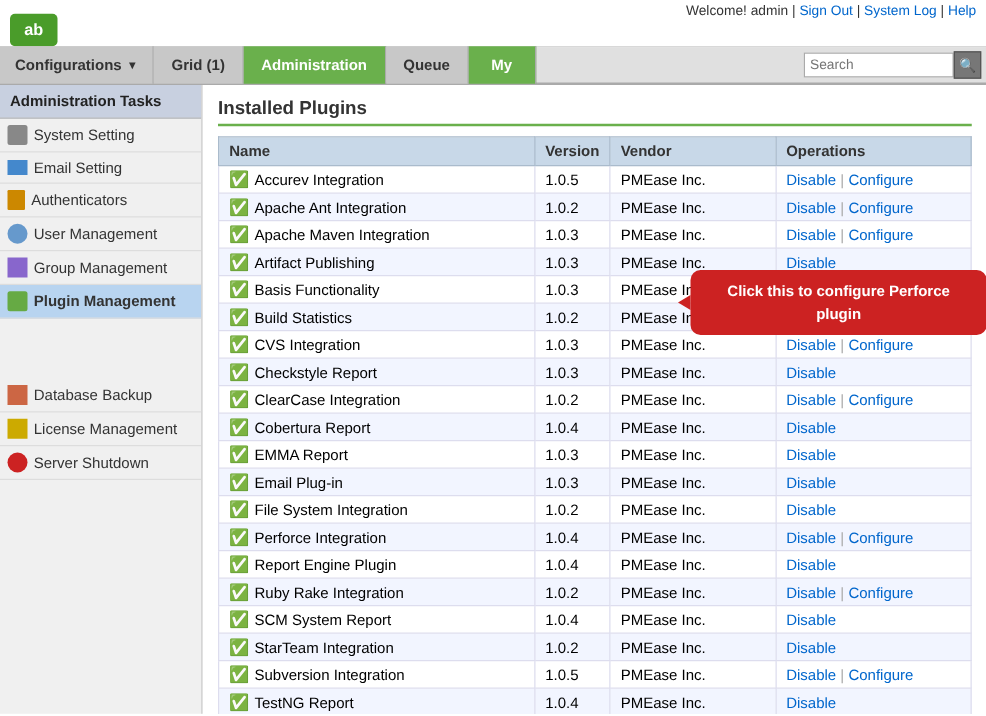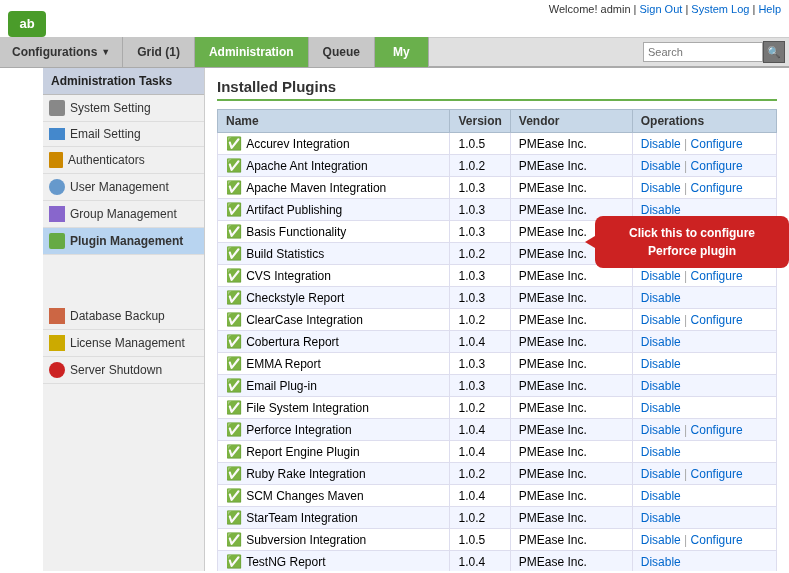--- a/index.html
+++ b/index.html
@@ -42,21 +42,21 @@
   </div>
   <div style="padding:0 18px;height:30px;line-height:30px;font-size:12px;font-weight:bold;color:white;cursor:pointer;background:#6ab04c;border-right:1px solid #aaa;">
     <span>My</span>
   </div>
   <div style="margin-left:auto;display:flex;align-items:center;padding-right:4px;">
     <input type="text" style="width: 120px; height: 20px; font-size: 11px; border: 1px solid rgb(170, 170, 170); padding: 2px 4px;" placeholder="Search">
     <button style="width:22px;height:22px;background:#777;border:1px solid #555;cursor:pointer;color:white;font-size:11px;display:flex;align-items:center;justify-content:center;">🔍</button>
   </div>
 </div>
 
-<div style="display:flex;height:503px;padding-left:43px;">
+<div style="display:flex;height:503px;">
 
   <div style="width:162px;background:#f0f0f0;border-right:1px solid #ccc;flex-shrink:0;overflow-y:auto;">
     <div style="background:#c8d0e0;padding:6px 8px;font-weight:bold;font-size:12px;color:#222;border-bottom:1px solid #bbb;">Administration Tasks</div>
 
     <div style="display:flex;align-items:center;padding:5px 6px;cursor:pointer;border-bottom:1px solid #ddd;font-size:12px;color:#333;">
       <div style="width:16px;height:16px;margin-right:5px;background:#888;border-radius:2px;flex-shrink:0;"></div>
       <span>System Setting</span>
     </div>
     <div style="display:flex;align-items:center;padding:5px 6px;cursor:pointer;border-bottom:1px solid #ddd;font-size:12px;color:#333;">
       <div style="width:16px;height:12px;margin-right:5px;background:#4488cc;flex-shrink:0;"></div>
@@ -200,21 +200,21 @@
             <td style="padding: 3px 8px; border: 1px solid rgb(221, 221, 238); background: rgb(255, 255, 255);">PMEase Inc.</td>
             <td style="padding: 3px 8px; border: 1px solid rgb(221, 221, 238); background: rgb(255, 255, 255);"><a href="#" style="color: rgb(0, 102, 204); text-decoration: none;">Disable</a></td>
           </tr>
           <tr>
             <td style="padding: 3px 8px; border: 1px solid rgb(221, 221, 238); background: rgb(242, 245, 255);"><span style="color:#4a9c2a;font-size:13px;margin-right:4px;">✅</span><span>Ruby Rake Integration</span></td>
             <td style="padding: 3px 8px; border: 1px solid rgb(221, 221, 238); background: rgb(242, 245, 255);">1.0.2</td>
             <td style="padding: 3px 8px; border: 1px solid rgb(221, 221, 238); background: rgb(242, 245, 255);">PMEase Inc.</td>
             <td style="padding: 3px 8px; border: 1px solid rgb(221, 221, 238); background: rgb(242, 245, 255);"><a href="#" style="color: rgb(0, 102, 204); text-decoration: none;">Disable</a><span style="color: rgb(170, 170, 170);"> | </span><a href="#" style="color: rgb(0, 102, 204); text-decoration: none;">Configure</a></td>
           </tr>
           <tr>
-            <td style="padding: 3px 8px; border: 1px solid rgb(221, 221, 238); background: rgb(255, 255, 255);"><span style="color:#4a9c2a;font-size:13px;margin-right:4px;">✅</span><span>SCM Changes Maven</span></td>
+            <td style="padding: 3px 8px; border: 1px solid rgb(221, 221, 238); background: rgb(255, 255, 255);"><span style="color:#4a9c2a;font-size:13px;margin-right:4px;">✅</span><span>SCM System Report</span></td>
             <td style="padding: 3px 8px; border: 1px solid rgb(221, 221, 238); background: rgb(255, 255, 255);">1.0.4</td>
             <td style="padding: 3px 8px; border: 1px solid rgb(221, 221, 238); background: rgb(255, 255, 255);">PMEase Inc.</td>
             <td style="padding: 3px 8px; border: 1px solid rgb(221, 221, 238); background: rgb(255, 255, 255);"><a href="#" style="color: rgb(0, 102, 204); text-decoration: none;">Disable</a></td>
           </tr>
           <tr>
             <td style="padding: 3px 8px; border: 1px solid rgb(221, 221, 238); background: rgb(242, 245, 255);"><span style="color:#4a9c2a;font-size:13px;margin-right:4px;">✅</span><span>StarTeam Integration</span></td>
             <td style="padding: 3px 8px; border: 1px solid rgb(221, 221, 238); background: rgb(242, 245, 255);">1.0.2</td>
             <td style="padding: 3px 8px; border: 1px solid rgb(221, 221, 238); background: rgb(242, 245, 255);">PMEase Inc.</td>
             <td style="padding: 3px 8px; border: 1px solid rgb(221, 221, 238); background: rgb(242, 245, 255);"><a href="#" style="color: rgb(0, 102, 204); text-decoration: none;">Disable</a></td>
           </tr>

